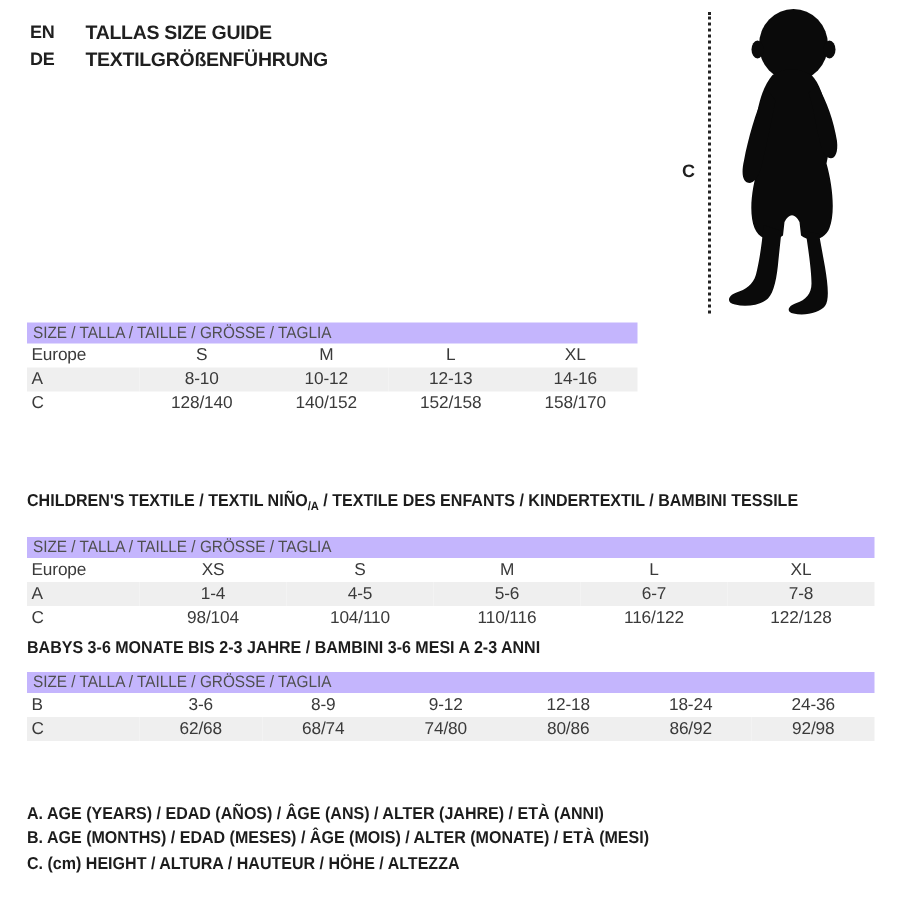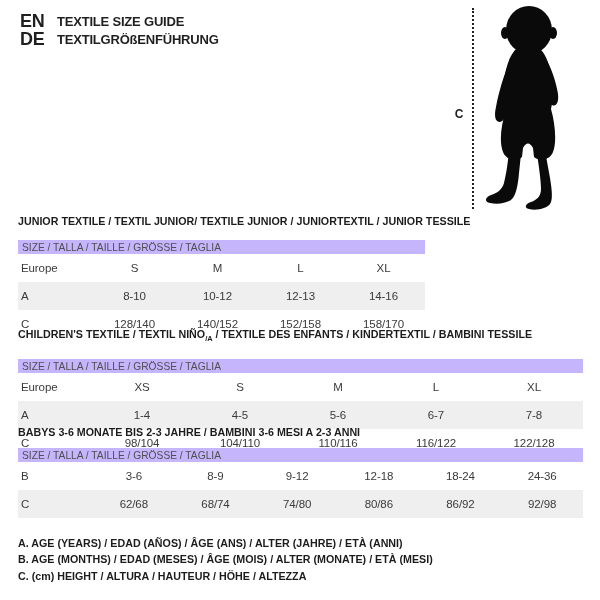--- a/index.html
+++ b/index.html
@@ -4,21 +4,21 @@
 <style>
   html,body { margin:0; padding:0; background:#ffffff; }
   #canvas {
     position:relative; width:600px; height:600px; background:#ffffff;
     font-family:"Liberation Sans", sans-serif; color:#1f1f1f; overflow:hidden;
   }
 
   
   .langs { position:absolute; left:20px; top:12px; }
   .lang-row { display:flex; height:18px; align-items:center; }
-  .lang-code { width:37px; font-size:18px; font-weight:bold; letter-spacing:-0.2px; }
+  .lang-code { width:37px; font-size:12px; font-weight:bold; letter-spacing:-0.2px; }
   .lang-title { font-size:13px; font-weight:bold; letter-spacing:-0.2px; white-space:nowrap; }
 
   
   .dim-line { position:absolute; left:472px; top:8px; height:201px; width:0;
               border-left:2px dotted #222222; }
   .dim-label { position:absolute; left:450px; top:107px; width:18px; text-align:center;
                font-size:12px; font-weight:bold; }
   .baby { position:absolute; left:483px; top:5px; width:90px; height:206px; }
 
   
@@ -35,38 +35,38 @@
   #t1 .tbl-title { margin-bottom:12px; }
   #t2 .tbl-title { margin-bottom:14px; }
   #t3 .tbl-title { line-height:16.5px; margin-bottom:7px; }
   .tbl-title sub { font-size:8px; }
 
   .size-bar { background:#c4b5fd; height:14px; line-height:14px; padding-left:4px;
               font-size:11px; font-weight:normal; color:#4f4f4f; }
 
   .grid { display:table; width:100%; table-layout:fixed; border-collapse:collapse; }
   .row  { display:table-row; }
-  .cell { display:table-cell; height:28px; vertical-align:middle; text-align:center;
+  .cell { display:table-cell; height:16px; vertical-align:middle; text-align:center;
           font-size:11.5px; color:#3a3a3a; letter-spacing:-0.1px; }
   .cell.lbl { width:72px; text-align:left; padding-left:3px; }
   .row.shaded .cell { background:#efefef; }
 
   
   .footnotes { position:absolute; left:18px; top:535px; }
   .footnote { font-size:11.5px; font-weight:bold; line-height:16.3px; color:#1c1c1c; }
 </style>
 </head>
 <body>
 
 <div id="canvas">
 
   <div class="langs">
     <div class="lang-row">
       <span class="lang-code">EN</span>
-      <span class="lang-title">TEXTILE SIZE GUIDE</span>
+      <span class="lang-title">TALLAS SIZE GUIDE</span>
     </div>
     <div class="lang-row">
       <span class="lang-code">DE</span>
       <span class="lang-title">TEXTILGRÖßENFÜHRUNG</span>
     </div>
   </div>
 
   <div class="dim-line"></div>
   <div class="dim-label">C</div>
   <svg class="baby" viewBox="0 0 88 206" xmlns="http://www.w3.org/2000/svg">
@@ -83,23 +83,20 @@
       <path d="M61,52 C67,62 72,76 74,89 C75,98 72,102 68,100 C64,98 63,91 61,83
                C59,72 57,62 55,57 Z"></path>
       <path d="M25,145 C24,158 22,170 20,178 C18,185 13,188 7,190 C1,192 0,197 6,198
                C14,200 24,198 28,194 C32,190 34,180 35,168 L37,149 Z"></path>
       <path d="M53,149 C55,162 57,176 57,184 C57,191 53,195 47,197 C41,199 40,203 45,204
                C53,206 63,203 66,199 C69,195 68,185 66,173 L62,151 Z"></path>
     </g>
   </svg>
 
   <section class="tbl" id="t1">
-    <div class="tbl-title">
-      <span class="cond">JUNIOR TEXTILE / TEXTIL JUNIOR/ TEXTILE JUNIOR / JUNIORTEXTIL / JUNIOR TESSILE</span>
-    </div>
     <div class="size-bar">
       <span class="cond">SIZE / TALLA / TAILLE / GRÖSSE / TAGLIA</span>
     </div>
     <div class="grid">
       <div class="row">
         <div class="cell lbl">Europe</div>
         <div class="cell">S</div>
         <div class="cell">M</div>
         <div class="cell">L</div>
         <div class="cell">XL</div>

